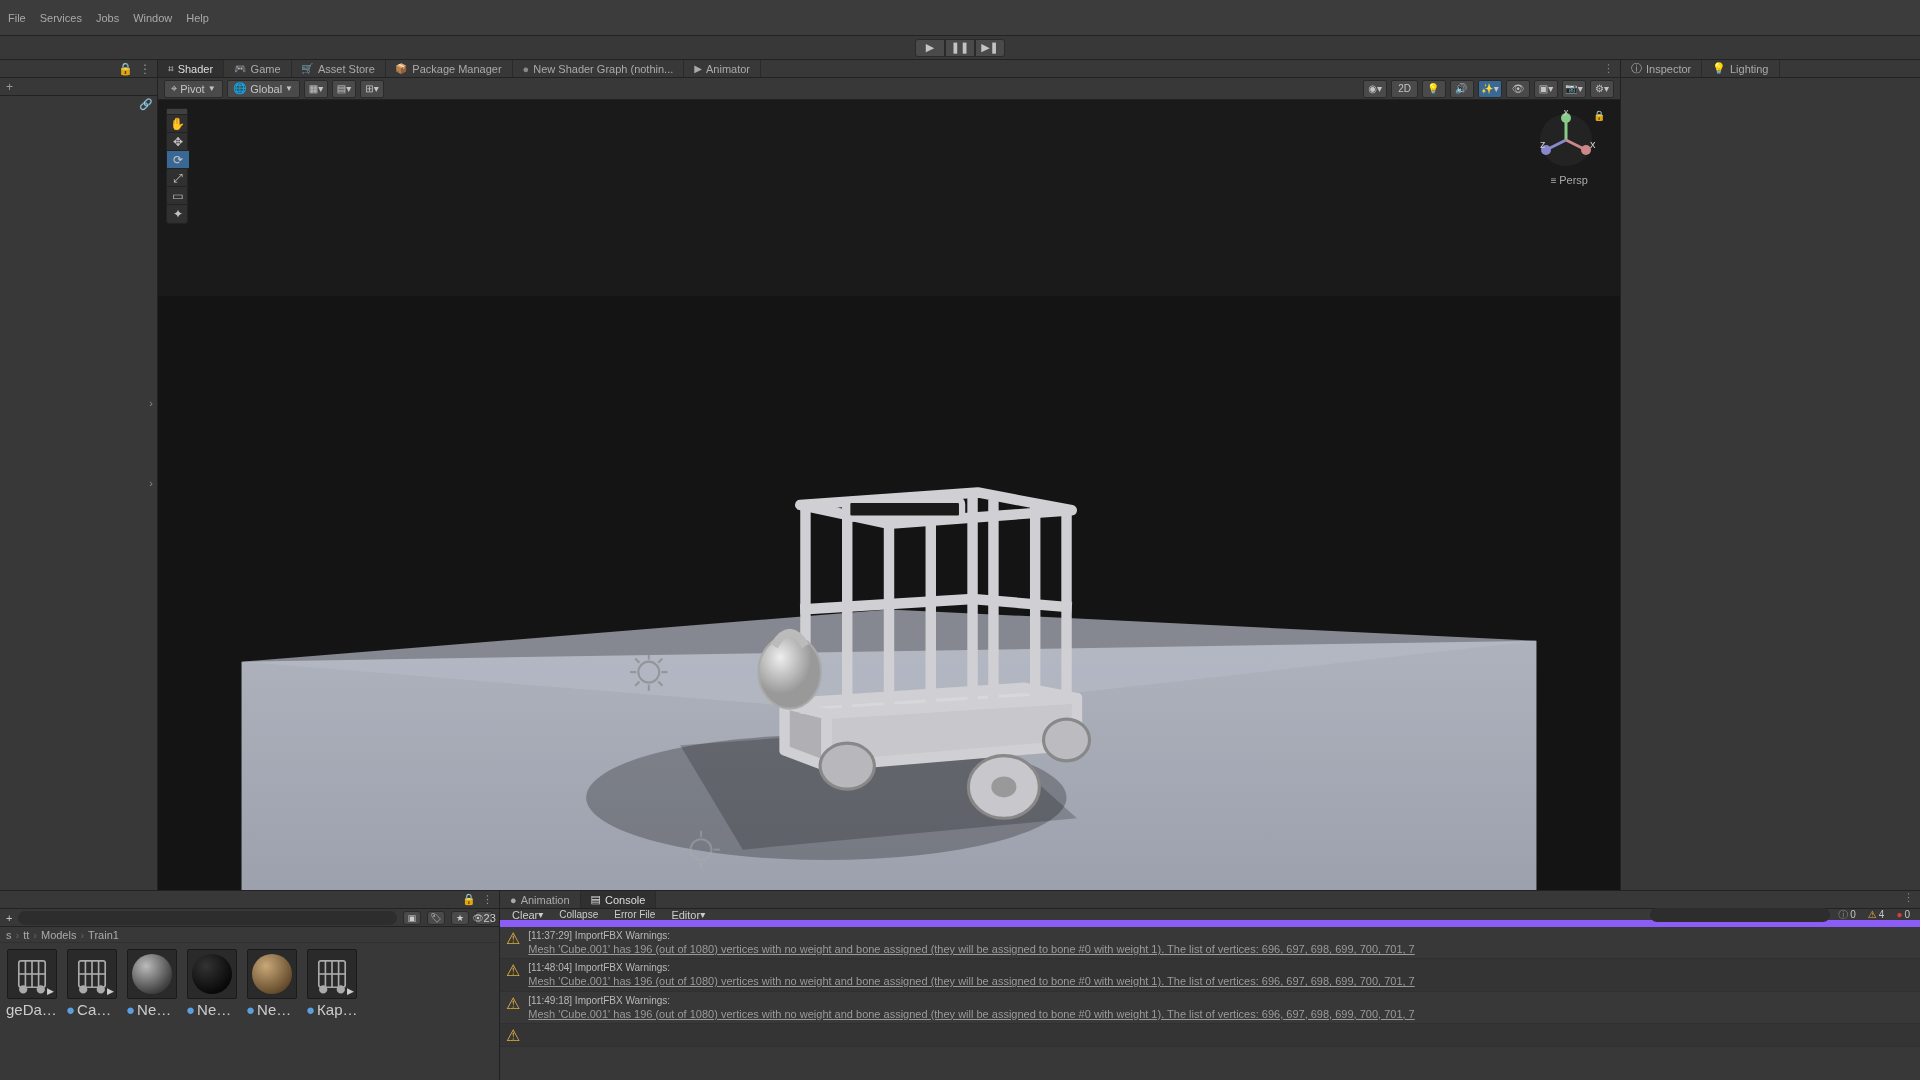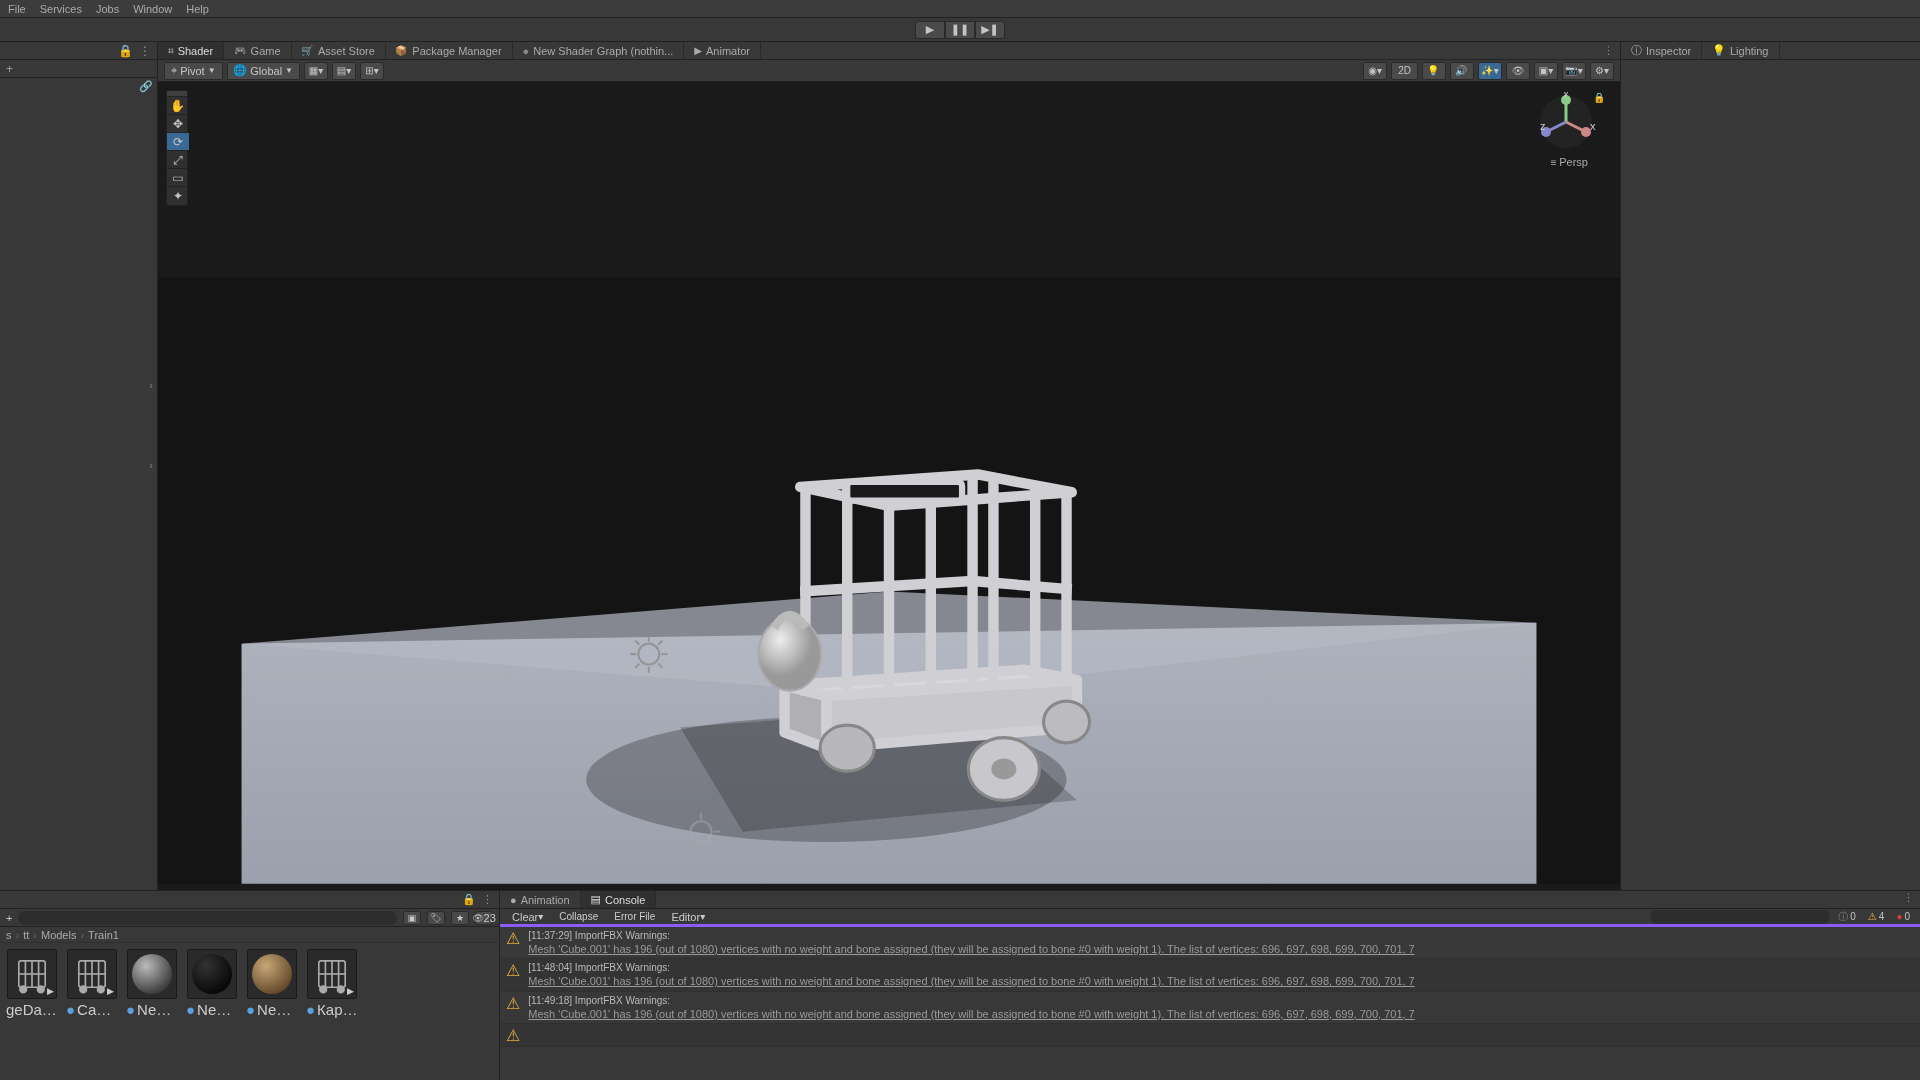--- a/index.html
+++ b/index.html
@@ -1,18 +1,18 @@
 <!DOCTYPE html>
 <html><head>
 <meta charset="utf-8">
 <style>
 * { margin: 0; padding: 0; box-sizing: border-box; font-family: Arial, sans-serif; font-size: 11px; user-select: none; }
 body { background: #383838; color: #c4c4c4; overflow: hidden; width: 1920px; height: 1080px; }
 
-.menubar { height: 18px; background: #3c3c3c; display: flex; align-items: center; padding: 0 8px; gap: 14px; font-size: 11px; color: #aaa; border-bottom: 1px solid #222; }
+.menubar { height: 36px; background: #3c3c3c; display: flex; align-items: center; padding: 0 8px; gap: 14px; font-size: 11px; color: #aaa; border-bottom: 1px solid #222; }
 .menubar span { cursor: default; }
 
 .playbar { height: 24px; background: #383838; display: flex; align-items: center; justify-content: center; gap: 0; border-bottom: 1px solid #222; }
 .playbar .btn { width: 30px; height: 18px; background: #4a4a4a; border: 1px solid #2a2a2a; display: flex; align-items: center; justify-content: center; color: #c4c4c4; }
 .playbar .btn:first-child { border-radius: 3px 0 0 3px; }
 .playbar .btn:last-child { border-radius: 0 3px 3px 0; }
 
 .workspace { display: flex; height: calc(100% - 42px); }
 
 .left-col { width: 158px; background: #383838; border-right: 1px solid #222; display: flex; flex-direction: column; }
@@ -69,21 +69,21 @@
 .asset .thumb .play { position: absolute; right: 2px; bottom: 2px; font-size: 9px; color: #ccc; }
 .asset .thumb.cage svg { width: 44px; height: 44px; }
 .asset .name { font-size: 15px; color: #ccc; max-width: 52px; overflow: hidden; white-space: nowrap; text-overflow: ellipsis; text-align: right; }
 .asset .blue-dot::before { content:"●"; color:#5aa0e0; margin-right:2px; }
 
 .console-col { flex: 1; display: flex; flex-direction: column; }
 .console-tabs { height: 18px; display: flex; align-items: stretch; border-bottom: 1px solid #222; }
 .console-tabs .tab { padding: 0 10px; display: flex; align-items: center; gap: 4px; color: #aaa; }
 .console-tabs .tab.active { background: #303030; color: #ddd; }
 .console-tabs .spacer { flex: 1; }
-.console-bar { height: 18px; display: flex; align-items: center; padding: 0 6px; gap: 4px; border-bottom: 3px solid #8b5cf6; }
+.console-bar { height: 18px; display: flex; align-items: center; padding: 0 6px; gap: 4px; border-bottom: 7px solid #8b5cf6; }
 .console-bar .cbtn { padding: 0 6px; height: 14px; display: flex; align-items: center; color: #ccc; font-size: 10px; }
 .console-bar input { width: 180px; background: #2d2d2d; border: none; border-radius: 8px; height: 14px; padding: 0 8px; color: #ccc; font-size: 10px; }
 .console-bar .spacer { flex: 1; }
 .badge { display: flex; align-items: center; gap: 2px; padding: 0 4px; font-size: 10px; }
 .badge.info::before { content:"ⓘ"; color:#888; }
 .badge.warn::before { content:"⚠"; color:#e0b040; }
 .badge.err::before { content:"●"; color:#d04040; }
 .console-list { flex: 1; overflow: hidden; }
 .log { display: flex; padding: 2px 6px; gap: 8px; border-bottom: 1px solid #303030; align-items: flex-start; }
 .log.alt { background: #343434; }

